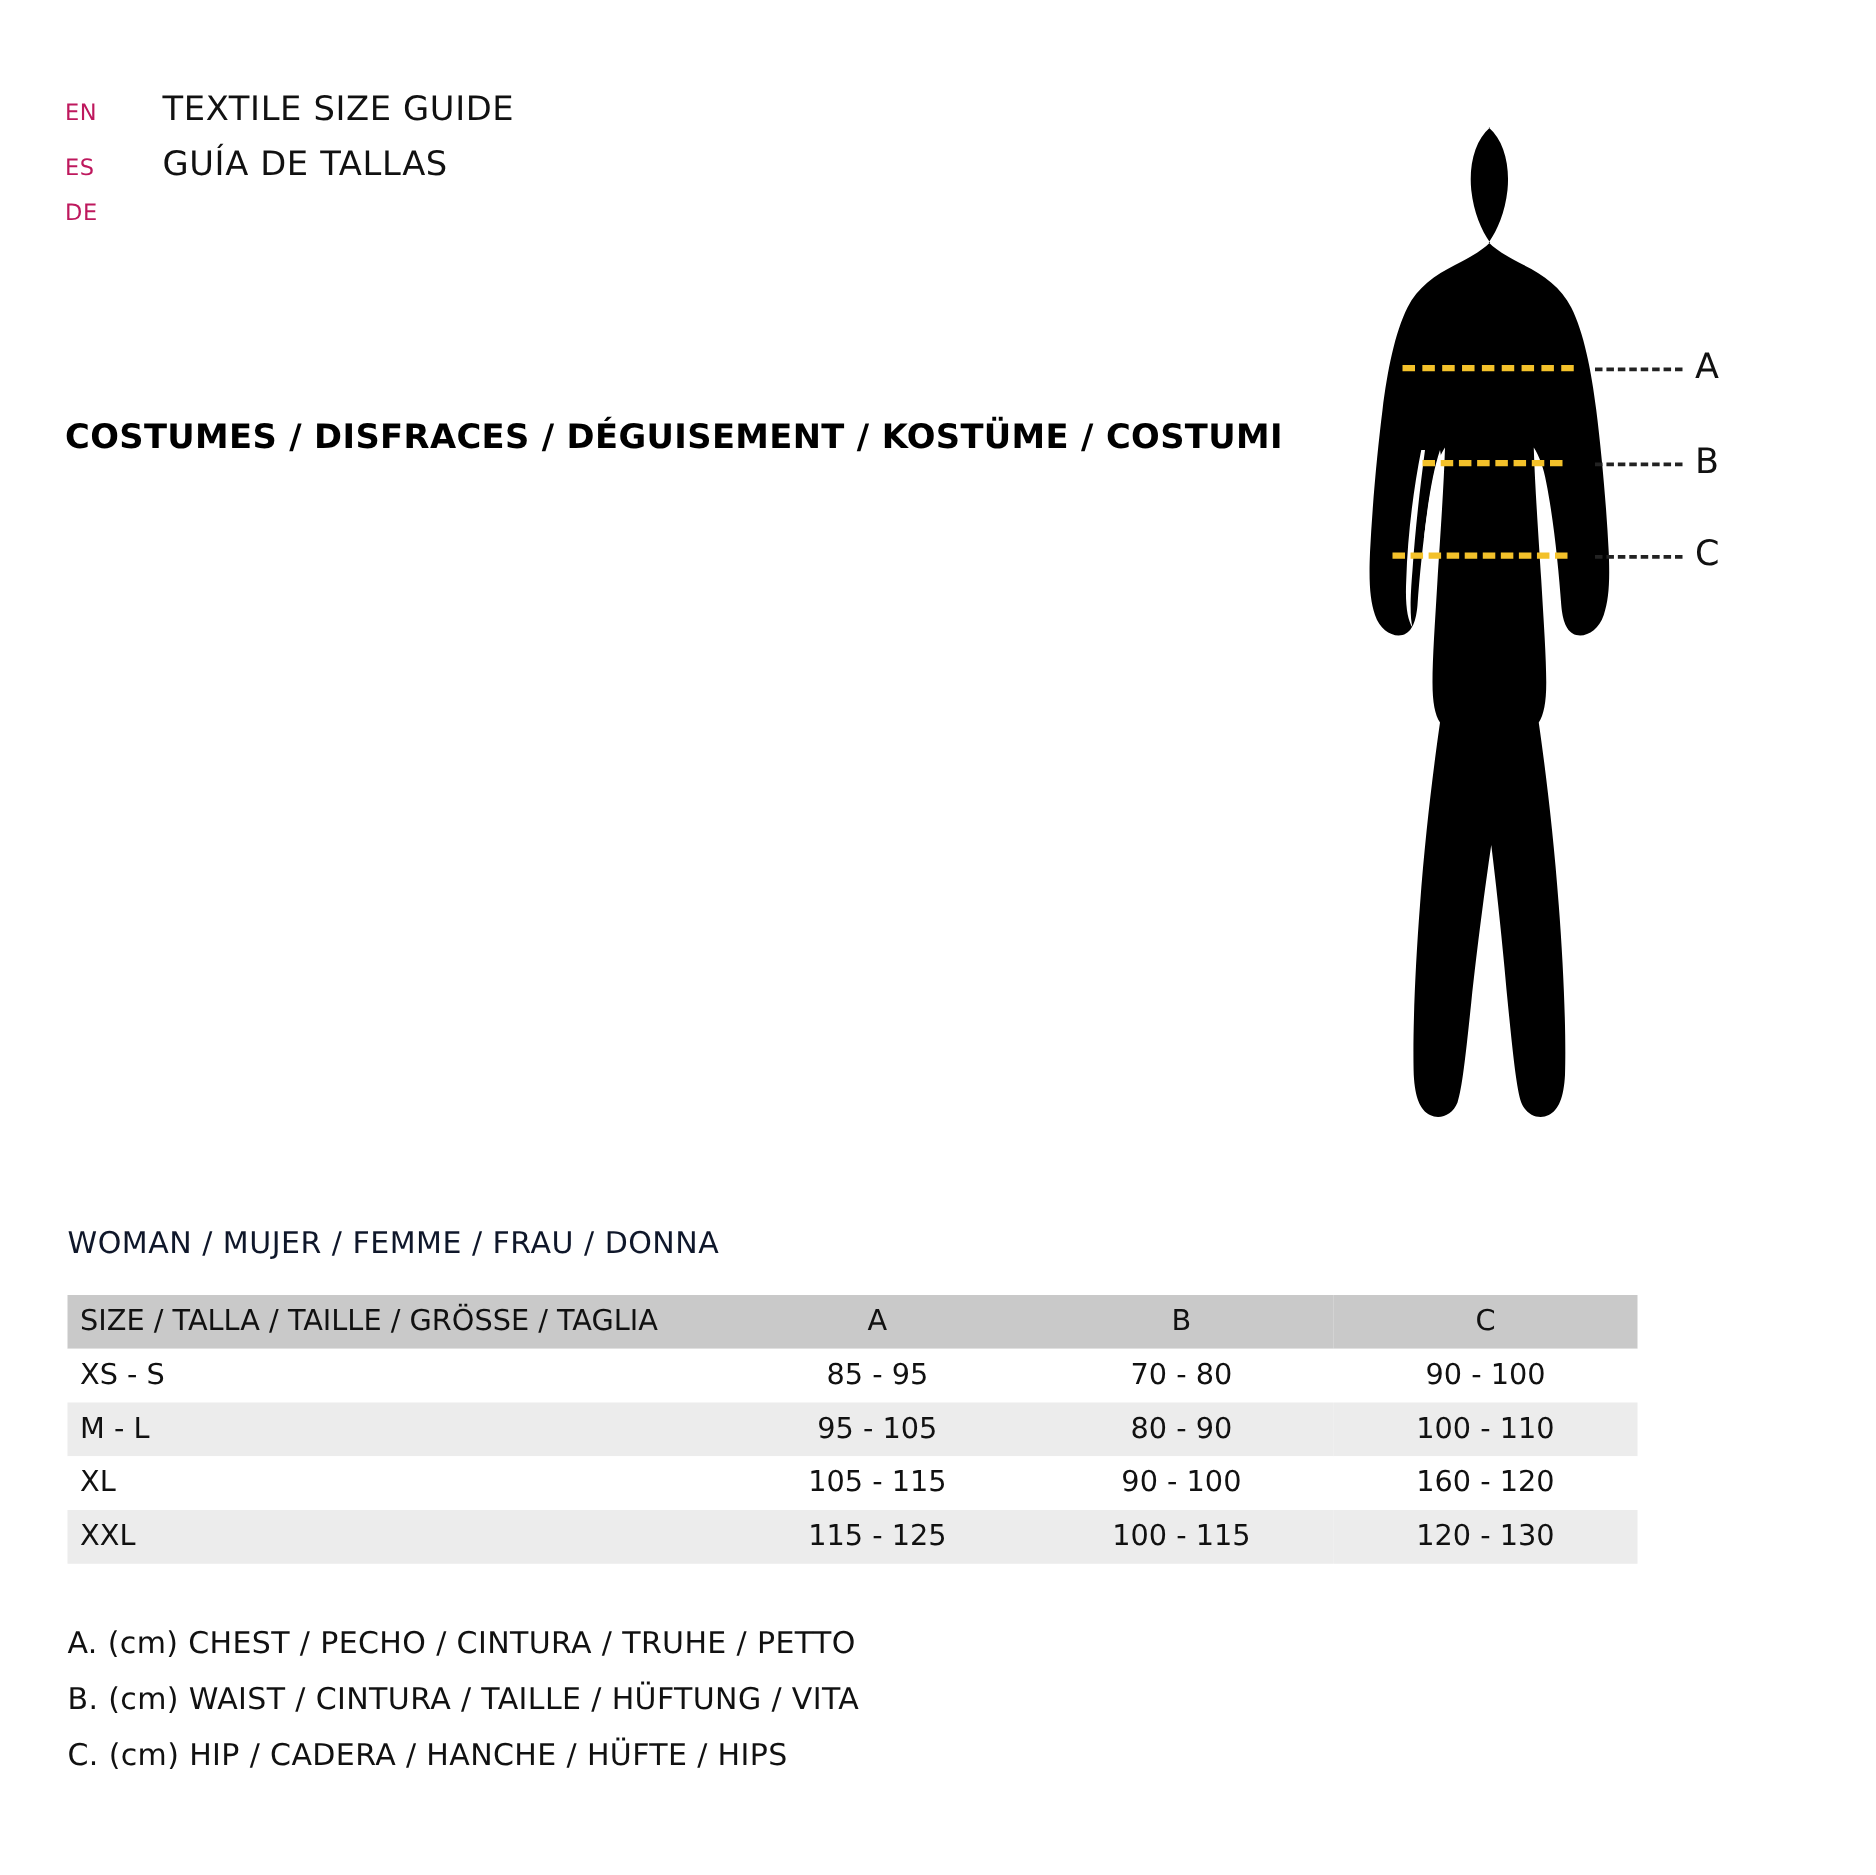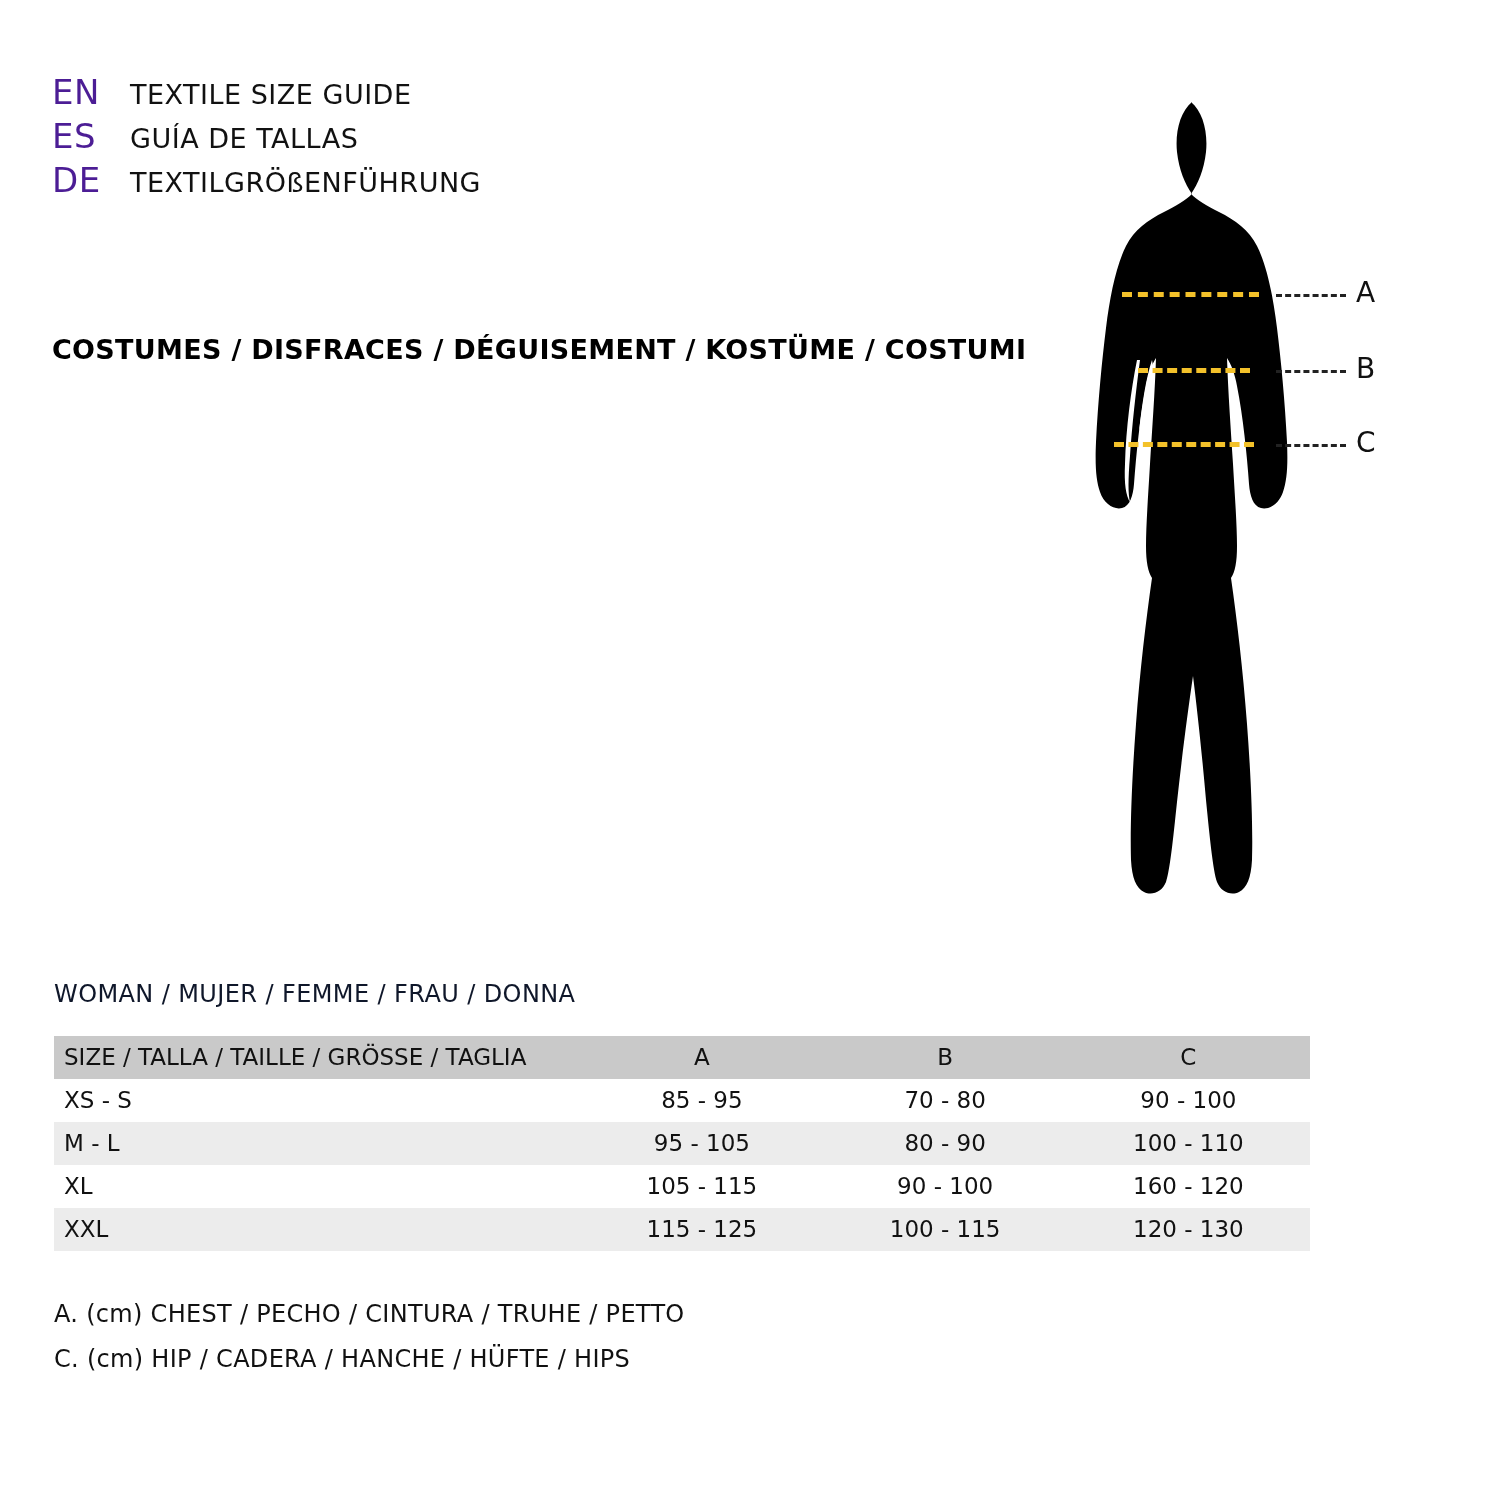--- a/index.html
+++ b/index.html
@@ -23,23 +23,23 @@
     top: 72px;
     width: 980px;
   }
   .lang-row {
     display: flex;
     align-items: baseline;
     height: 44px;
   }
   .lang-code {
     width: 78px;
-    font-size: 34px;
+    font-size: 18px;
     letter-spacing: 0.5px;
-    color: #4c1d95;
+    color: #be185d;
   }
   .lang-text {
     font-size: 27px;
     letter-spacing: 0.5px;
     color: #111;
   }
   #costumes-line {
     position: absolute;
     left: 52px;
     top: 334px;
@@ -140,21 +140,20 @@
   <div class="lang-row">
     <span class="lang-code">EN</span>
     <span class="lang-text">TEXTILE SIZE GUIDE</span>
   </div>
   <div class="lang-row">
     <span class="lang-code">ES</span>
     <span class="lang-text">GUÍA DE TALLAS</span>
   </div>
   <div class="lang-row">
     <span class="lang-code">DE</span>
-    <span class="lang-text">TEXTILGRÖßENFÜHRUNG</span>
   </div>
 </div>
 
 <div id="costumes-line">COSTUMES / DISFRACES / DÉGUISEMENT / KOSTÜME / COSTUMI</div>
 
 <div id="figure-area">
 
   <svg id="silhouette" width="420" height="880" viewBox="0 0 420 880">
     <path fill="#000000" d="
       M152,42
@@ -256,14 +255,15 @@
       <td class="lbl">XXL</td>
       <td class="col">115 - 125</td>
       <td class="col">100 - 115</td>
       <td class="col">120 - 130</td>
     </tr>
   </tbody>
 </table>
 
 <div id="legend">
   <div class="legend-row">A. (cm) CHEST / PECHO / CINTURA / TRUHE / PETTO</div>
+  <div class="legend-row">B. (cm) WAIST / CINTURA / TAILLE / HÜFTUNG / VITA</div>
   <div class="legend-row">C. (cm) HIP / CADERA / HANCHE / HÜFTE / HIPS</div>
 </div>
 
 </body></html>

